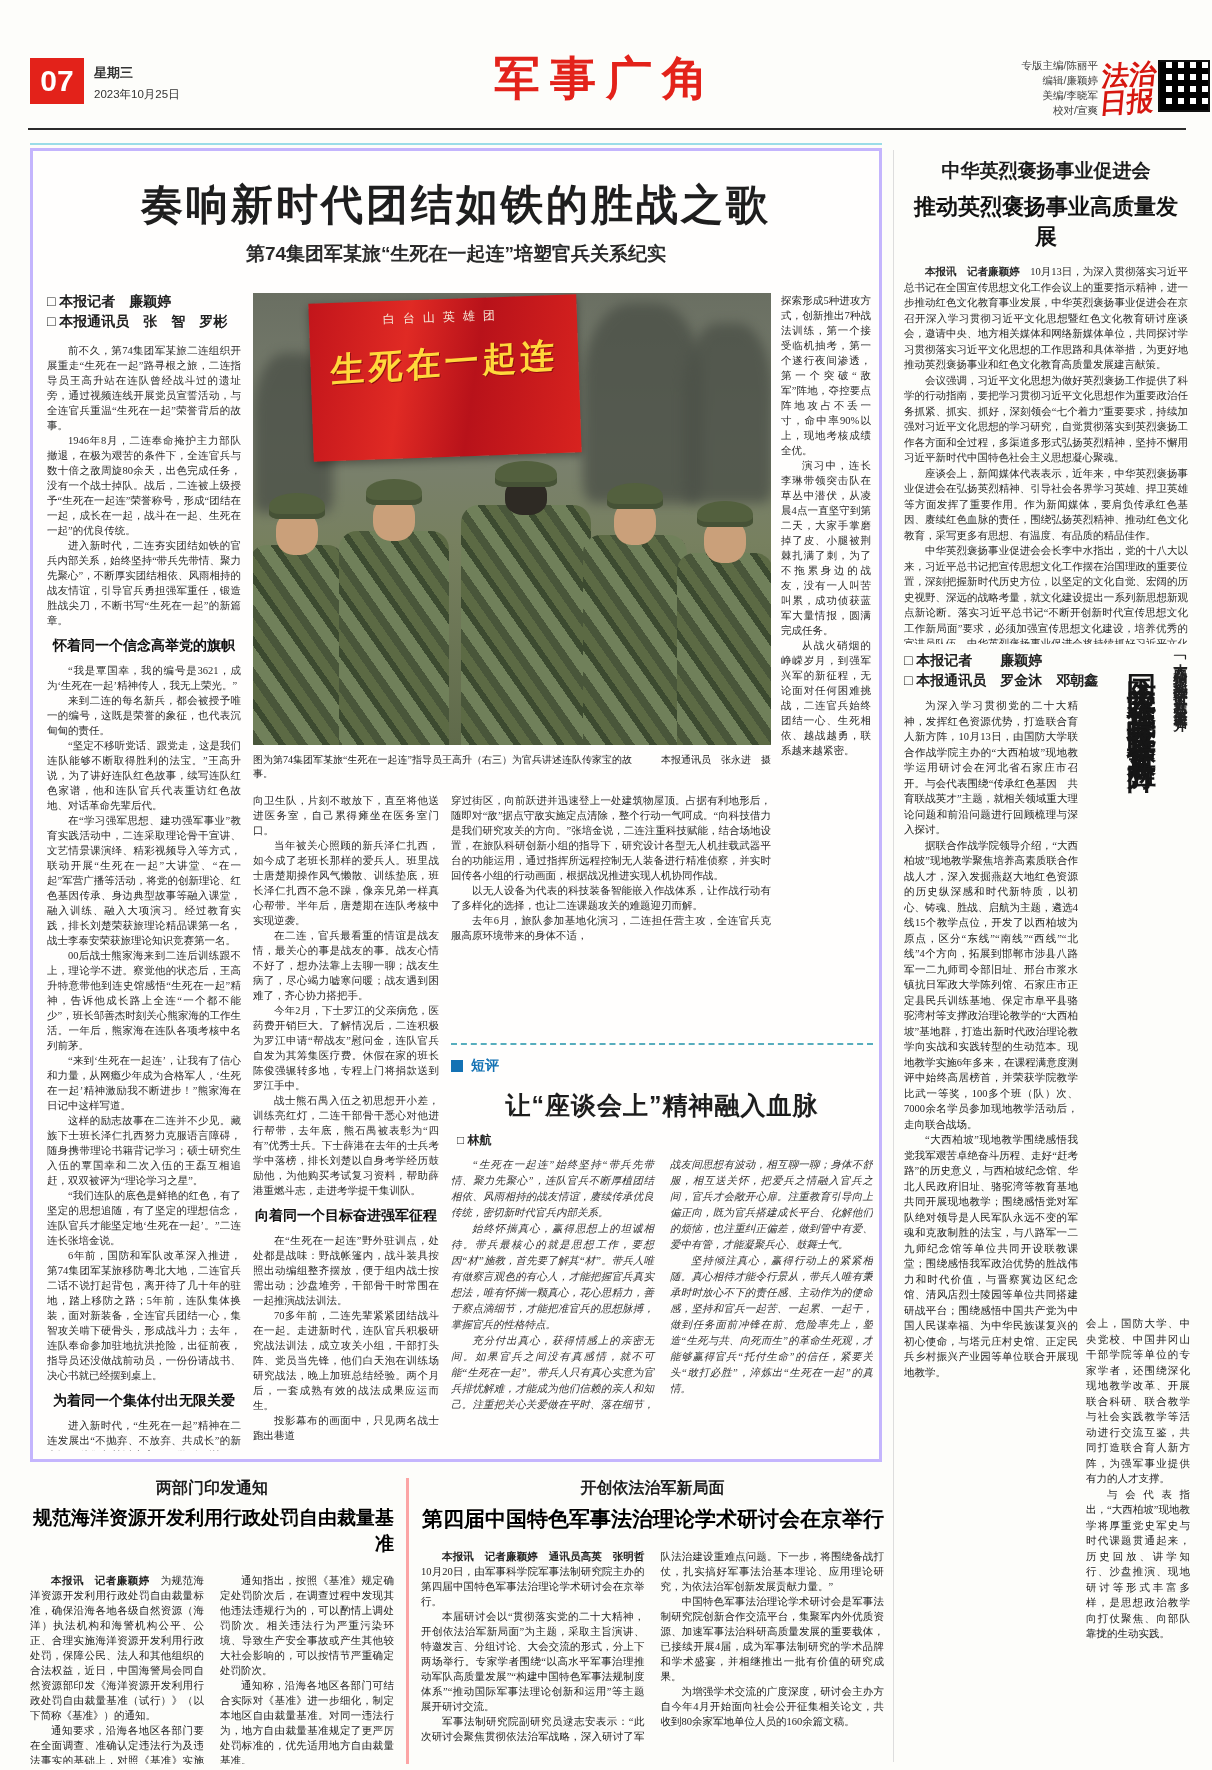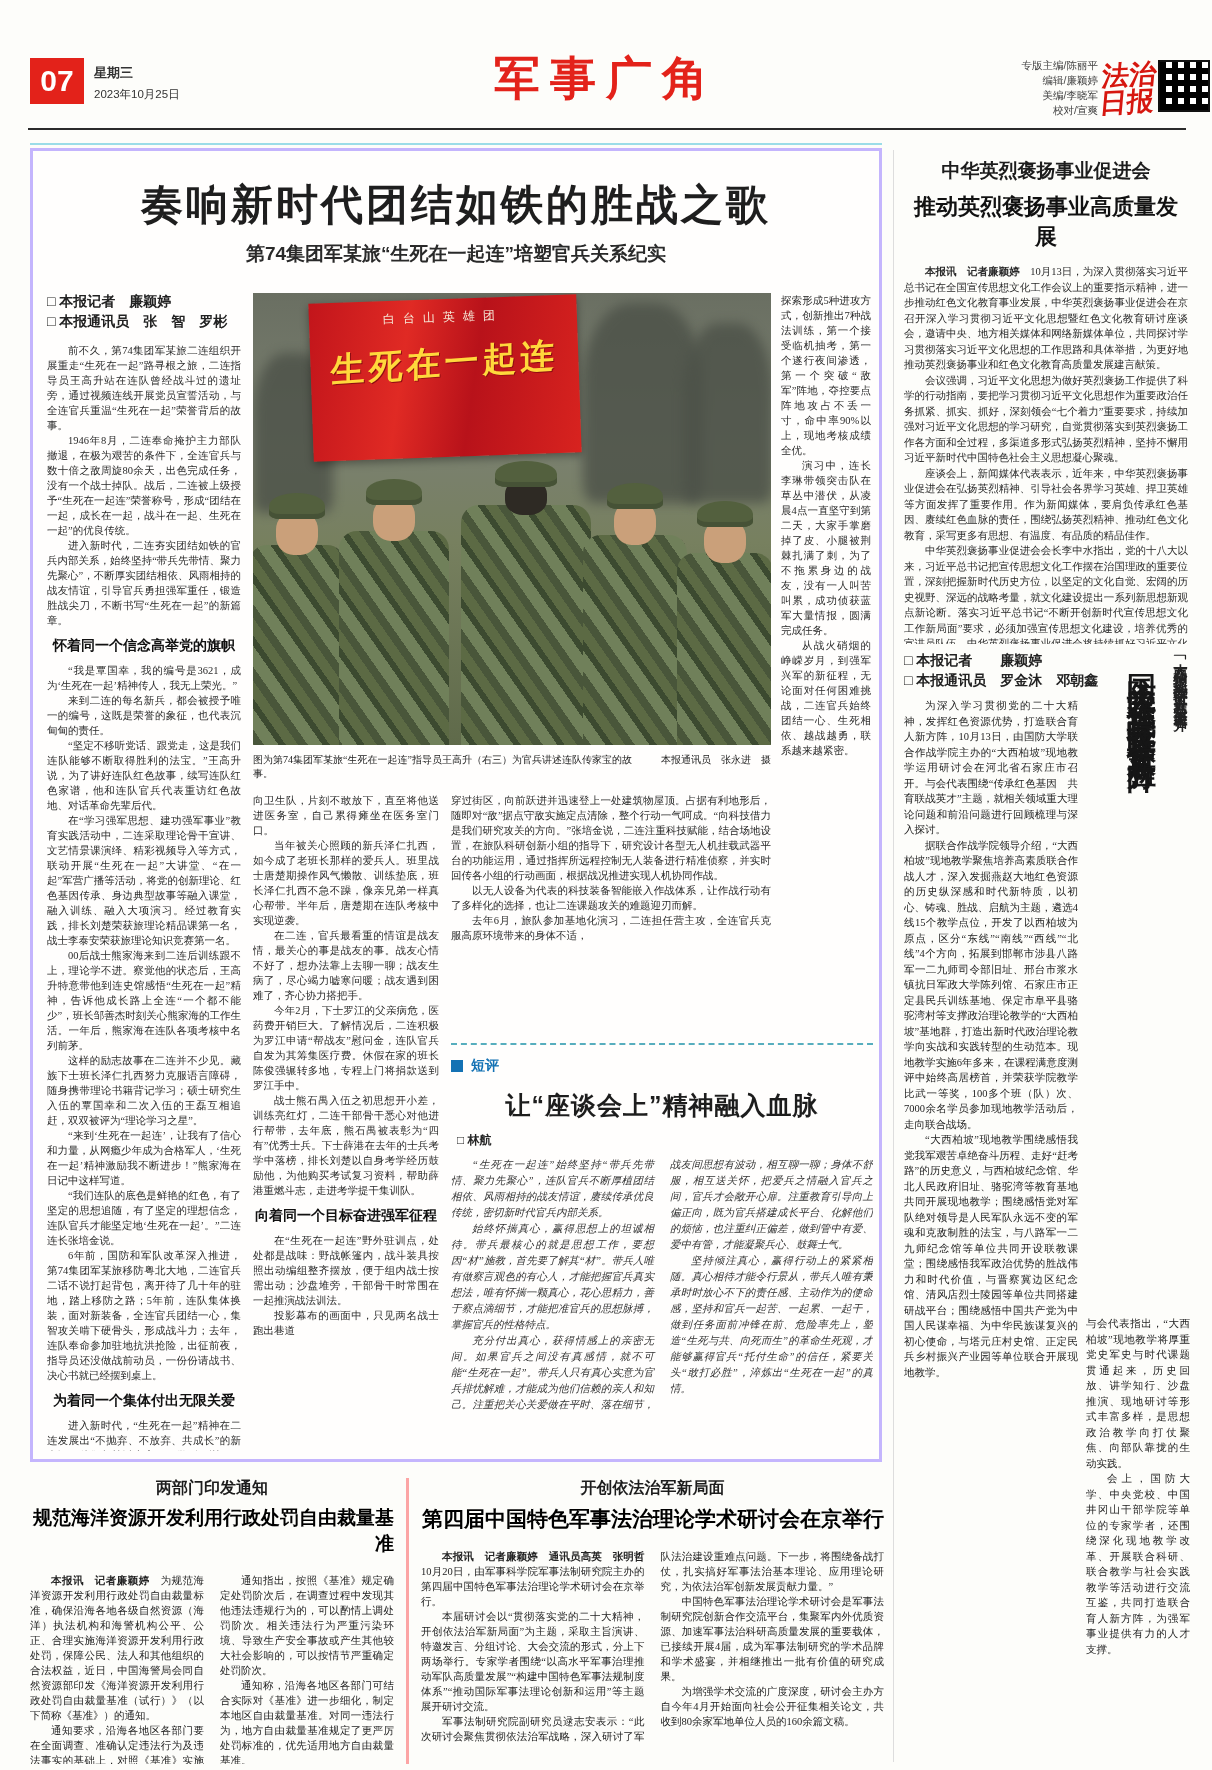--- a/index.html
+++ b/index.html
@@ -161,22 +161,22 @@
       <div>
           <p>前不久，第74集团军某旅二连组织开展重走“生死在一起”路寻根之旅，二连指导员王高升站在连队曾经战斗过的遗址旁，通过视频连线开展党员宣誓活动，与全连官兵重温“生死在一起”荣誉背后的故事。</p>
           <p>1946年8月，二连奉命掩护主力部队撤退，在极为艰苦的条件下，全连官兵与数十倍之敌周旋80余天，出色完成任务，没有一个战士掉队。战后，二连被上级授予“生死在一起连”荣誉称号，形成“团结在一起，成长在一起，战斗在一起、生死在一起”的优良传统。</p>
           <p>进入新时代，二连夯实团结如铁的官兵内部关系，始终坚持“带兵先带情、聚力先聚心”，不断厚实团结相依、风雨相持的战友情谊，引导官兵勇担强军重任，锻造胜战尖刀，不断书写“生死在一起”的新篇章。</p>
           <div class="col-subhead">怀着同一个信念高举党的旗帜</div>
           <p>“我是覃国幸，我的编号是3621，成为‘生死在一起’精神传人，我无上荣光。”</p>
           <p>来到二连的每名新兵，都会被授予唯一的编号，这既是荣誉的象征，也代表沉甸甸的责任。</p>
           <p>“坚定不移听党话、跟党走，这是我们连队能够不断取得胜利的法宝。”王高升说，为了讲好连队红色故事，续写连队红色家谱，他和连队官兵代表重访红色故地、对话革命先辈后代。</p>
           <p>在“学习强军思想、建功强军事业”教育实践活动中，二连采取理论骨干宣讲、文艺情景课演绎、精彩视频导入等方式，联动开展“生死在一起”大讲堂、“在一起”军营广播等活动，将党的创新理论、红色基因传承、身边典型故事等融入课堂，融入训练、融入大项演习。经过教育实践，排长刘楚荣获旅理论精品课第一名，战士李泰安荣获旅理论知识竞赛第一名。</p>
           <p>00后战士熊家海来到二连后训练跟不上，理论学不进。察觉他的状态后，王高升特意带他到连史馆感悟“生死在一起”精神，告诉他成长路上全连“一个都不能少”，班长邹善杰时刻关心熊家海的工作生活。一年后，熊家海在连队各项考核中名列前茅。</p>
+          <p>“来到‘生死在一起连’，让我有了信心和力量，从网瘾少年成为合格军人，‘生死在一起’精神激励我不断进步！”熊家海在日记中这样写道。</p>
           <p>这样的励志故事在二连并不少见。藏族下士班长泽仁扎西努力克服语言障碍，随身携带理论书籍背记学习；硕士研究生入伍的覃国幸和二次入伍的王磊互相追赶，双双被评为“理论学习之星”。</p>
-          <p>“来到‘生死在一起连’，让我有了信心和力量，从网瘾少年成为合格军人，‘生死在一起’精神激励我不断进步！”熊家海在日记中这样写道。</p>
           <p>“我们连队的底色是鲜艳的红色，有了坚定的思想追随，有了坚定的理想信念，连队官兵才能坚定地‘生死在一起’。”二连连长张培金说。</p>
           <p>6年前，国防和军队改革深入推进，第74集团军某旅移防粤北大地，二连官兵二话不说打起背包，离开待了几十年的驻地，踏上移防之路；5年前，连队集体换装，面对新装备，全连官兵团结一心，集智攻关啃下硬骨头，形成战斗力；去年，连队奉命参加驻地抗洪抢险，出征前夜，指导员还没做战前动员，一份份请战书、决心书就已经摆到桌上。</p>
           <div class="col-subhead">为着同一个集体付出无限关爱</div>
           <p>进入新时代，“生死在一起”精神在二连发展出“不抛弃、不放弃、共成长”的新内涵。他们坚持以上率下，做到同训不同量，训练上干部强于骨干，考核上骨干严于战士，训练场上分组帮带互教互学。</p>
         </div>
     </div>
 
     <div class="photo">
       <div class="statue" style="left:330px; top:10px; width:120px; height:200px;"></div>
       <div class="statue" style="left:430px; top:30px; width:90px; height:180px;"></div>
@@ -217,20 +217,21 @@
     </div>
 
     <div class="news-col col2 cont-first">
         <p>向卫生队，片刻不敢放下，直至将他送进医务室，自己累得瘫坐在医务室门口。</p>
         <p>当年被关心照顾的新兵泽仁扎西，如今成了老班长那样的爱兵人。班里战士唐楚期操作风气懒散、训练垫底，班长泽仁扎西不急不躁，像亲兄弟一样真心帮带。半年后，唐楚期在连队考核中实现逆袭。</p>
         <p>在二连，官兵最看重的情谊是战友情，最关心的事是战友的事。战友心情不好了，想办法靠上去聊一聊；战友生病了，尽心竭力嘘寒问暖；战友遇到困难了，齐心协力搭把手。</p>
         <p>今年2月，下士罗江的父亲病危，医药费开销巨大。了解情况后，二连积极为罗江申请“帮战友”慰问金，连队官兵自发为其筹集医疗费。休假在家的班长陈俊强辗转多地，专程上门将捐款送到罗江手中。</p>
         <p>战士熊石禺入伍之初思想开小差，训练亮红灯，二连干部骨干悉心对他进行帮带，去年底，熊石禺被表彰为“四有”优秀士兵。下士薛港在去年的士兵考学中落榜，排长刘楚以自身考学经历鼓励他，为他购买考试复习资料，帮助薛港重燃斗志，走进考学提干集训队。</p>
         <div class="col-subhead">向着同一个目标奋进强军征程</div>
         <p>在“生死在一起连”野外驻训点，处处都是战味：野战帐篷内，战斗装具按照出动编组整齐摆放，便于组内战士按需出动；沙盘堆旁，干部骨干时常围在一起推演战法训法。</p>
+        <p>70多年前，二连先辈紧紧团结战斗在一起。走进新时代，连队官兵积极研究战法训法，成立攻关小组，干部打头阵、党员当先锋，他们白天泡在训练场研究战法，晚上加班总结经验。两个月后，一套成熟有效的战法成果应运而生。</p>
         <p>投影幕布的画面中，只见两名战士跑出巷道</p>
       </div>
     <div class="news-col col3 cont-first">
         <p>穿过街区，向前跃进并迅速登上一处建筑物屋顶。占据有利地形后，随即对“敌”据点守敌实施定点清除，整个行动一气呵成。“向科技借力是我们研究攻关的方向。”张培金说，二连注重科技赋能，结合场地设置，在旅队科研创新小组的指导下，研究设计各型无人机挂载武器平台的功能运用，通过指挥所远程控制无人装备进行精准侦察，并实时回传各小组的行动画面，根据战况推进实现人机协同作战。</p>
         <p>以无人设备为代表的科技装备智能嵌入作战体系，让作战行动有了多样化的选择，也让二连课题攻关的难题迎刃而解。</p>
         <p>去年6月，旅队参加基地化演习，二连担任营主攻，全连官兵克服高原环境带来的身体不适，</p>
       </div>
     <div class="news-col colE cont-first">
         <p>探索形成5种进攻方式，创新推出7种战法训练，第一个接受临机抽考，第一个遂行夜间渗透，第一个突破“敌军”阵地，夺控要点阵地攻占不丢一寸，命中率90%以上，现地考核成绩全优。</p>
         <p>演习中，连长李琳带领突击队在草丛中潜伏，从凌晨4点一直坚守到第二天，大家手掌磨掉了皮、小腿被荆棘扎满了刺，为了不拖累身边的战友，没有一人叫苦叫累，成功侦获蓝军大量情报，圆满完成任务。</p>
@@ -274,22 +275,22 @@
     <div class="sm-col1">
         <p>为深入学习贯彻党的二十大精神，发挥红色资源优势，打造联合育人新方阵，10月13日，由国防大学联合作战学院主办的“大西柏坡”现地教学运用研讨会在河北省石家庄市召开。与会代表围绕“传承红色基因　共育联战英才”主题，就相关领域重大理论问题和前沿问题进行回顾梳理与深入探讨。</p>
         <p>据联合作战学院领导介绍，“大西柏坡”现地教学聚焦培养高素质联合作战人才，深入发掘燕赵大地红色资源的历史纵深感和时代新特质，以初心、铸魂、胜战、启航为主题，遴选4线15个教学点位，开发了以西柏坡为原点，区分“东线”“南线”“西线”“北线”4个方向，拓展到邯郸市涉县八路军一二九师司令部旧址、邢台市浆水镇抗日军政大学陈列馆、石家庄市正定县民兵训练基地、保定市阜平县骆驼湾村等支撑政治理论教学的“大西柏坡”基地群，打造出新时代政治理论教学向实战和实践转型的生动范本。现地教学实施6年多来，在课程满意度测评中始终高居榜首，并荣获学院教学比武一等奖，100多个班（队）次、7000余名学员参加现地教学活动后，走向联合战场。</p>
         <p>“大西柏坡”现地教学围绕感悟我党我军艰苦卓绝奋斗历程、走好“赶考路”的历史意义，与西柏坡纪念馆、华北人民政府旧址、骆驼湾等教育基地共同开展现地教学；围绕感悟党对军队绝对领导是人民军队永远不变的军魂和克敌制胜的法宝，与八路军一二九师纪念馆等单位共同开设联教课堂；围绕感悟我军政治优势的胜战伟力和时代价值，与晋察冀边区纪念馆、清风店烈士陵园等单位共同搭建研战平台；围绕感悟中国共产党为中国人民谋幸福、为中华民族谋复兴的初心使命，与塔元庄村史馆、正定民兵乡村振兴产业园等单位联合开展现地教学。</p>
       </div>
     <div class="verticals">
       <div class="vt-large">国防大学联合作战学院打造联合育人新方阵</div>
       <div class="vt-small">「大西柏坡」现地教学研讨会在石家庄市召开</div>
     </div>
     <div class="sm-col2 cont-first">
+        <p>会上，国防大学、中央党校、中国井冈山干部学院等单位的专家学者，还围绕深化现地教学改革、开展联合科研、联合教学与社会实践教学等活动进行交流互鉴，共同打造联合育人新方阵，为强军事业提供有力的人才支撑。</p>
         <p>与会代表指出，“大西柏坡”现地教学将厚重党史军史与时代课题贯通起来，历史回放、讲学知行、沙盘推演、现地研讨等形式丰富多样，是思想政治教学向打仗聚焦、向部队靠拢的生动实践。</p>
-        <p>会上，国防大学、中央党校、中国井冈山干部学院等单位的专家学者，还围绕深化现地教学改革、开展联合科研、联合教学与社会实践教学等活动进行交流互鉴，共同打造联合育人新方阵，为强军事业提供有力的人才支撑。</p>
       </div>
   </div>
 
   <div class="bottom-art b-left">
     <div class="b-kicker">两部门印发通知</div>
     <div class="b-title">规范海洋资源开发利用行政处罚自由裁量基准</div>
     <div class="b-body">
         <p><b>本报讯　记者廉颖婷　</b>为规范海洋资源开发利用行政处罚自由裁量标准，确保沿海各地各级自然资源（海洋）执法机构和海警机构公平、公正、合理实施海洋资源开发利用行政处罚，保障公民、法人和其他组织的合法权益，近日，中国海警局会同自然资源部印发《海洋资源开发利用行政处罚自由裁量基准（试行）》（以下简称《基准》）的通知。</p>
         <p>通知要求，沿海各地区各部门要在全面调查、准确认定违法行为及违法事实的基础上，对照《基准》实施行政处罚。</p>
         <p>通知指出，按照《基准》规定确定处罚阶次后，在调查过程中发现其他违法违规行为的，可以酌情上调处罚阶次。相关违法行为严重污染环境、导致生产安全事故或产生其他较大社会影响的，可以按情节严重确定处罚阶次。</p>

